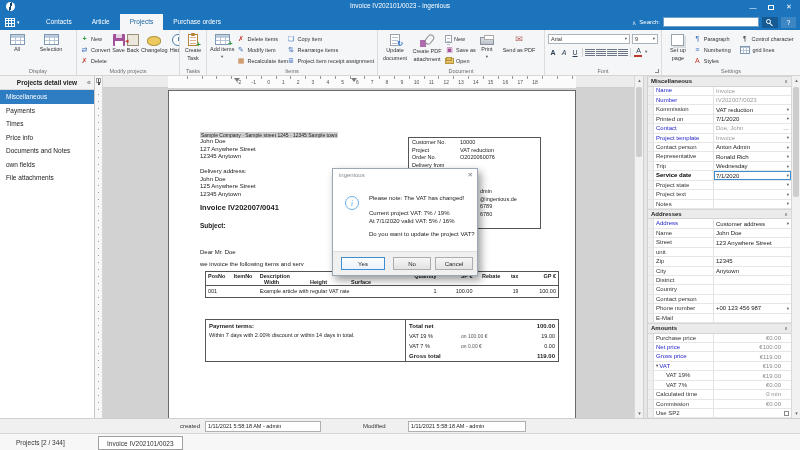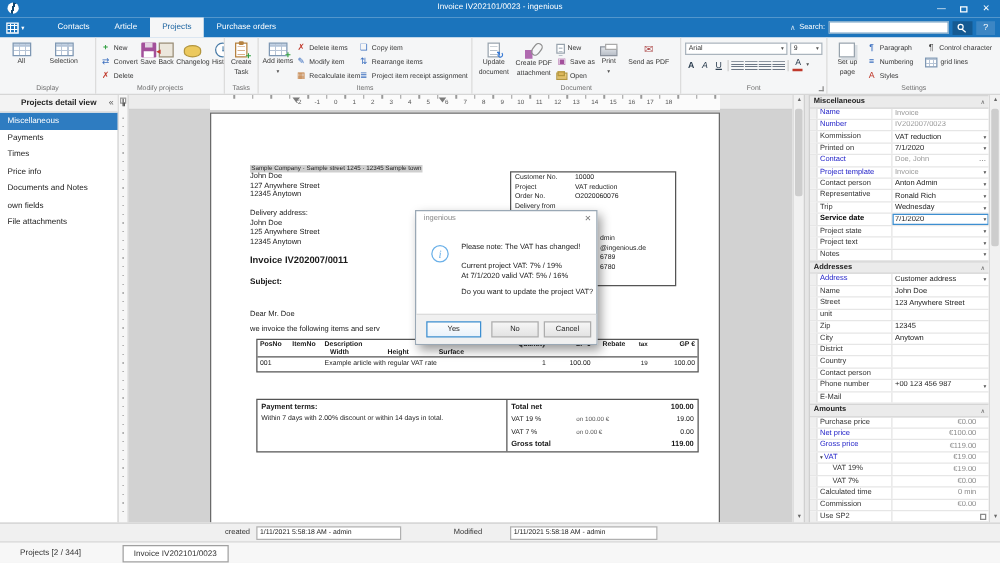--- a/index.html
+++ b/index.html
@@ -510,21 +510,21 @@
       <div class="fragment" style="left:311px; top:97px;">dmin</div>
       <div class="fragment" style="left:311px; top:104.5px;">@ingenious.de</div>
       <div class="fragment" style="left:311px; top:112px;">6789</div>
       <div class="fragment" style="left:311px; top:119.5px;">6780</div>
 
       <div class="pg-abs addr-line" style="left:31px; top:77px;">Delivery  address:</div>
       <div class="pg-abs addr-line" style="left:31px; top:84.5px;">John Doe</div>
       <div class="pg-abs addr-line" style="left:31px; top:92px;">125 Anywhere Street</div>
       <div class="pg-abs addr-line" style="left:31px; top:99.5px;">12345 Anytown</div>
 
-      <div class="pg-abs doc-title" style="left:31px; top:112px;">Invoice IV202007/0011</div>
+      <div class="pg-abs doc-title" style="left:31px; top:112px;">Invoice IV202007/0041</div>
       <div class="pg-abs doc-subject" style="left:31px; top:131px;">Subject:</div>
       <div class="pg-abs" style="left:31px; top:158px;">Dear Mr. Doe</div>
       <div class="pg-abs" style="left:31px; top:170px;">we invoice the following items and serv</div>
 
       <div class="itable">
         <div class="trow th1">
           <span class="c-pos">PosNo</span>
           <span class="c-item">ItemNo</span>
           <span class="c-desc">Description</span>
           <span class="c-qty">Quantity</span>

